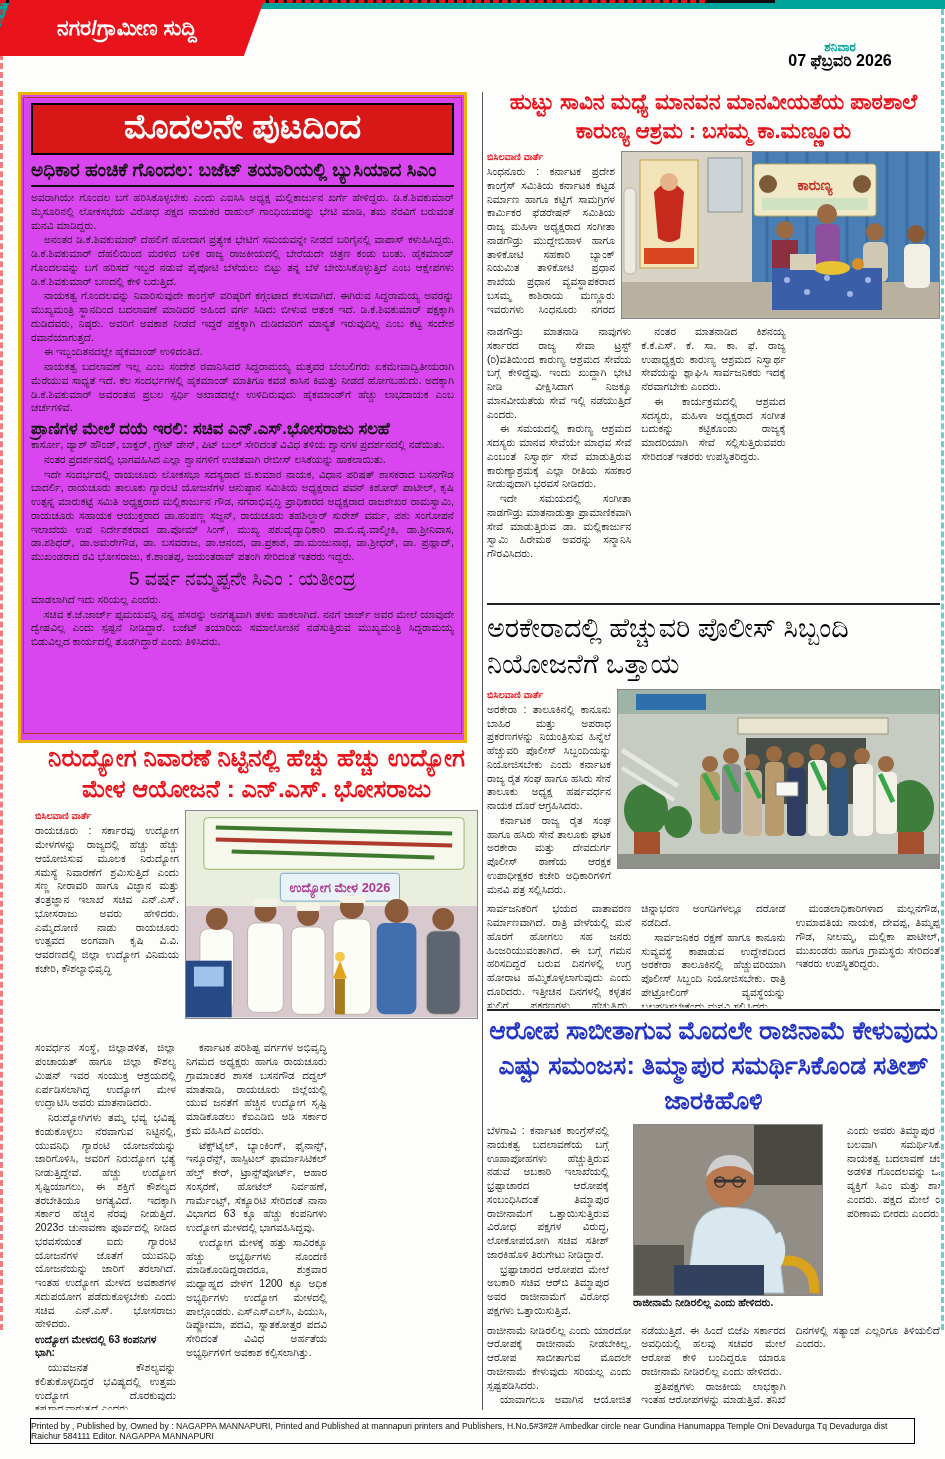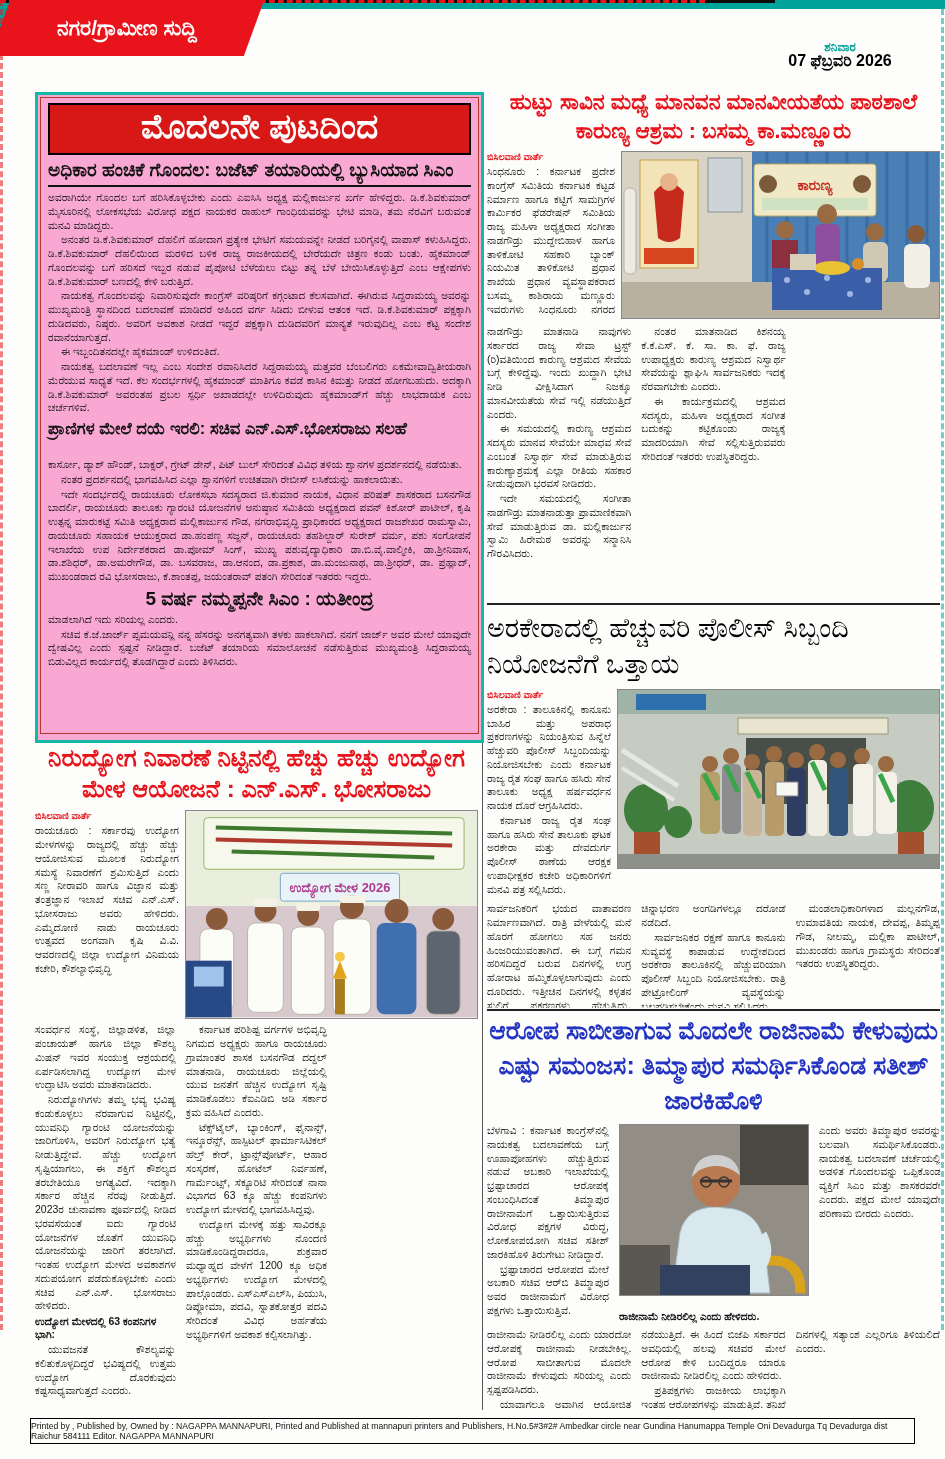--- a/index.html
+++ b/index.html
@@ -22,50 +22,50 @@
   .date{right:15px;top:52px;width:180px;text-align:center;color:#000;font-weight:bold;font-size:16px;}
   .reddash{left:240;top:85;width:705px;border-top:3px dashed #e8131b;}
   .edgeL{left:0;top:90;width:0;height:1330px;border-left:3px dashed rgba(232,19,27,.55);}
   .edgeR{left:941px;top:90;width:0;height:1330px;border-left:3px dashed rgba(0,164,154,.55);}
   
   .bt{font-size:10.5px;line-height:1.31;text-align:justify;margin:0 0 1px 0;text-indent:13px;}
   .noind{text-indent:0;}
   .dl{color:#e8131b;font-weight:bold;font-size:9.5px;margin:0 0 2px 0;}
   .col3{columns:3;column-gap:10px;column-fill:auto;overflow:hidden;}
   
-  .fpbox{left:35px;top:92px;width:443px;height:645px;border:3px solid #14b8a6;background:#f9a8d4;overflow:hidden;}
+  .fpbox{left:18px;top:92px;width:443px;height:645px;border:3px solid #eab308;background:#d946ef;overflow:hidden;}
   .fpbox .inner{border:1px solid #b03a2e;margin:2px;padding:3px 7px;height:629px;overflow:hidden;}
   .fp-banner{border:2px solid #000;background:#d81717;color:#fff;font-weight:bold;font-size:34px;
              text-align:center;padding:2px 0 6px 0;margin:2px 0 4px 0;}
   .fp-sub1{font-weight:bold;font-size:18.5px;text-align:justify;border-bottom:2px solid #111;
            padding-bottom:4px;margin:2px 0 4px 0;}
-  .fp-sub2{font-weight:bold;font-size:16.5px;margin:4px 0 20px 0;}
-  .fp-sub3{font-weight:bold;font-size:19px;text-align:center;margin:4px 0 3px 0;}
+  .fp-sub2{font-weight:bold;font-size:16.5px;margin:4px 0 0 0;}
+  .fp-sub3{font-weight:normal;font-size:19px;text-align:center;margin:4px 0 3px 0;}
   
   .emp{left:35px;top:742px;width:443px;height:668px;overflow:hidden;}
   .emp h2{color:#e8131b;font-size:24px;line-height:1.3;font-weight:bold;text-align:center;margin:0 0 6px 0;}
   .emp .row{display:flex;gap:6px;}
   .emp .lead{width:144px;flex:none;}
   .sub63{font-weight:bold;font-size:10.5px;margin:2px 0;}
   
   .kar{left:487px;top:88px;width:453px;height:514px;overflow:hidden;}
   .kar h2{color:#e8131b;font-size:21.5px;line-height:1.35;font-weight:bold;text-align:center;margin:0 0 5px 0;}
   .kar .row{display:flex;gap:6px;}
   .kar .lead{width:128px;flex:none;}
   .hrule{background:#222;height:2px;}
   .pol{left:487px;top:608px;width:453px;height:400px;overflow:hidden;}
   .pol h2{color:#000;font-size:27px;line-height:1.35;font-weight:normal;text-align:left;margin:2px 0 6px 0;}
   .pol .row{display:flex;gap:6px;}
   .pol .lead{width:124px;flex:none;}
   .res{left:487px;top:1013px;width:453px;height:397px;overflow:hidden;}
   .res h2{color:#2434c2;font-size:25px;line-height:1.4;font-weight:bold;text-align:center;margin:0 0 6px 0;}
-  .res .row{display:flex;gap:10px;}
+  .res .row{display:flex;gap:24px;}
   .res .c{width:122px;flex:none;}
   .res .mid{width:190px;flex:none;}
-  .cap{font-weight:bold;font-size:10.5px;text-align:justify;margin-top:14px;}
+  .cap{font-weight:bold;font-size:10.5px;text-align:justify;margin-top:0;}
   .vdiv{left:482px;top:92px;width:1px;height:1318px;background:#555;}
   .hdivA{left:487px;top:603px;width:453px;}
   .hdivB{left:487px;top:1009px;width:453px;}
   
   .foot{left:30px;top:1418px;width:883px;height:24px;border:1.5px solid #000;display:flex;
         align-items:center;justify-content:center;font-size:8.6px;font-family:Liberation Sans, sans-serif;}
   .photo{display:block;border:1px solid #888;}
 </style>
 </head>
 <body>
@@ -150,21 +150,21 @@
       </g>
 
       <rect x="150" y="168" width="10" height="36" fill="#a87d1f"></rect>
       <polygon points="155,150 148,168 162,168" fill="#e2a21a"></polygon>
       <circle cx="155" cy="146" r="5" fill="#f3c84b"></circle>
 
       <rect x="0" y="150" width="46" height="57" fill="#274a86"></rect>
       <rect x="8" y="156" width="30" height="20" fill="#9fc3ea"></rect>
     </svg>
   </div>
-  <div class="col3" style="height:402px;margin-top:4px;">
+  <div class="col3" style="height:402px;margin-top:22px;">
     <p class="bt noind">ಸಂವರ್ಧನ ಸಂಸ್ಥೆ, ಜಿಲ್ಲಾಡಳಿತ, ಜಿಲ್ಲಾ ಪಂಚಾಯತ್ ಹಾಗೂ ಜಿಲ್ಲಾ ಕೌಶಲ್ಯ ಮಿಷನ್ ಇವರ ಸಂಯುಕ್ತ ಆಶ್ರಯದಲ್ಲಿ ಏರ್ಪಡಿಸಲಾಗಿದ್ದ ಉದ್ಯೋಗ ಮೇಳ ಉದ್ಘಾಟಿಸಿ ಅವರು ಮಾತನಾಡಿದರು.</p>
     <p class="bt">ನಿರುದ್ಯೋಗಿಗಳು ತಮ್ಮ ಭವ್ಯ ಭವಿಷ್ಯ ಕಂಡುಕೊಳ್ಳಲು ನೆರವಾಗುವ ನಿಟ್ಟಿನಲ್ಲಿ, ಯುವನಿಧಿ ಗ್ಯಾರಂಟಿ ಯೋಜನೆಯನ್ನು ಜಾರಿಗೊಳಿಸಿ, ಅವರಿಗೆ ನಿರುದ್ಯೋಗ ಭತ್ಯೆ ನೀಡುತ್ತಿದ್ದೇವೆ. ಹೆಚ್ಚು ಉದ್ಯೋಗ ಸೃಷ್ಟಿಯಾಗಲು, ಈ ಶಕ್ತಿಗೆ ಕೌಶಲ್ಯದ ತರಬೇತಿಯೂ ಅಗತ್ಯವಿದೆ. ಇದಕ್ಕಾಗಿ ಸರ್ಕಾರ ಹೆಚ್ಚಿನ ನೆರವು ನೀಡುತ್ತಿದೆ. 2023ರ ಚುನಾವಣಾ ಪೂರ್ವದಲ್ಲಿ ನೀಡಿದ ಭರವಸೆಯಂತೆ ಐದು ಗ್ಯಾರಂಟಿ ಯೋಜನೆಗಳ ಜೊತೆಗೆ ಯುವನಿಧಿ ಯೋಜನೆಯನ್ನು ಜಾರಿಗೆ ತರಲಾಗಿದೆ. ಇಂತಹ ಉದ್ಯೋಗ ಮೇಳದ ಅವಕಾಶಗಳ ಸದುಪಯೋಗ ಪಡೆದುಕೊಳ್ಳಬೇಕು ಎಂದು ಸಚಿವ ಎನ್.ಎಸ್. ಭೋಸರಾಜು ಹೇಳಿದರು.</p>
     <div class="sub63">ಉದ್ಯೋಗ ಮೇಳದಲ್ಲಿ 63 ಕಂಪನಿಗಳ ಭಾಗಿ:</div>
     <p class="bt">ಯುವಜನತೆ ಕೌಶಲ್ಯವನ್ನು ಕಲಿತುಕೊಳ್ಳದಿದ್ದರೆ ಭವಿಷ್ಯದಲ್ಲಿ ಉತ್ತಮ ಉದ್ಯೋಗ ದೊರಕುವುದು ಕಷ್ಟಸಾಧ್ಯವಾಗುತ್ತದೆ ಎಂದರು.</p>
     <p class="bt">ಕರ್ನಾಟಕ ಪರಿಶಿಷ್ಟ ವರ್ಗಗಳ ಅಭಿವೃದ್ಧಿ ನಿಗಮದ ಅಧ್ಯಕ್ಷರು ಹಾಗೂ ರಾಯಚೂರು ಗ್ರಾಮಾಂತರ ಶಾಸಕ ಬಸನಗೌಡ ದದ್ದಲ್ ಮಾತನಾಡಿ, ರಾಯಚೂರು ಜಿಲ್ಲೆಯಲ್ಲಿ ಯುವ ಜನತೆಗೆ ಹೆಚ್ಚಿನ ಉದ್ಯೋಗ ಸೃಷ್ಟಿ ಮಾಡಿಕೊಡಲು ಕೆಐಎಡಿಬಿ ಅಡಿ ಸರ್ಕಾರ ಕ್ರಮ ವಹಿಸಿದೆ ಎಂದರು.</p>
     <p class="bt">ಟೆಕ್ಸ್‌ಟೈಲ್, ಬ್ಯಾಂಕಿಂಗ್, ಫೈನಾನ್ಸ್, ಇನ್ಶೂರೆನ್ಸ್, ಹಾಸ್ಪಿಟಲ್ ಫಾರ್ಮಾಸಿಟಿಕಲ್ ಹೆಲ್ತ್ ಕೇರ್, ಟ್ರಾನ್ಸ್‌ಪೋರ್ಟ್, ಆಹಾರ ಸಂಸ್ಕರಣೆ, ಹೋಟೆಲ್ ನಿರ್ವಹಣೆ, ಗಾರ್ಮೆಂಟ್ಸ್, ಸೆಕ್ಯೂರಿಟಿ ಸೇರಿದಂತೆ ನಾನಾ ವಿಭಾಗದ 63 ಕ್ಕೂ ಹೆಚ್ಚು ಕಂಪನಿಗಳು ಉದ್ಯೋಗ ಮೇಳದಲ್ಲಿ ಭಾಗವಹಿಸಿದ್ದವು.</p>
     <p class="bt">ಉದ್ಯೋಗ ಮೇಳಕ್ಕೆ ಹತ್ತು ಸಾವಿರಕ್ಕೂ ಹೆಚ್ಚು ಅಭ್ಯರ್ಥಿಗಳು ನೊಂದಣಿ ಮಾಡಿಕೊಂಡಿದ್ದರಾದರೂ, ಶುಕ್ರವಾರ ಮಧ್ಯಾಹ್ನದ ವೇಳೆಗೆ 1200 ಕ್ಕೂ ಅಧಿಕ ಅಭ್ಯರ್ಥಿಗಳು ಉದ್ಯೋಗ ಮೇಳದಲ್ಲಿ ಪಾಲ್ಗೊಂಡರು. ಎಸ್‌ಎಸ್‌ಎಲ್‌ಸಿ, ಪಿಯುಸಿ, ಡಿಪ್ಲೋಮಾ, ಪದವಿ, ಸ್ನಾತಕೋತ್ತರ ಪದವಿ ಸೇರಿದಂತೆ ವಿವಿಧ ಅರ್ಹತೆಯ ಅಭ್ಯರ್ಥಿಗಳಿಗೆ ಅವಕಾಶ ಕಲ್ಪಿಸಲಾಗಿತ್ತು.</p>
   </div>
 </div>
 

